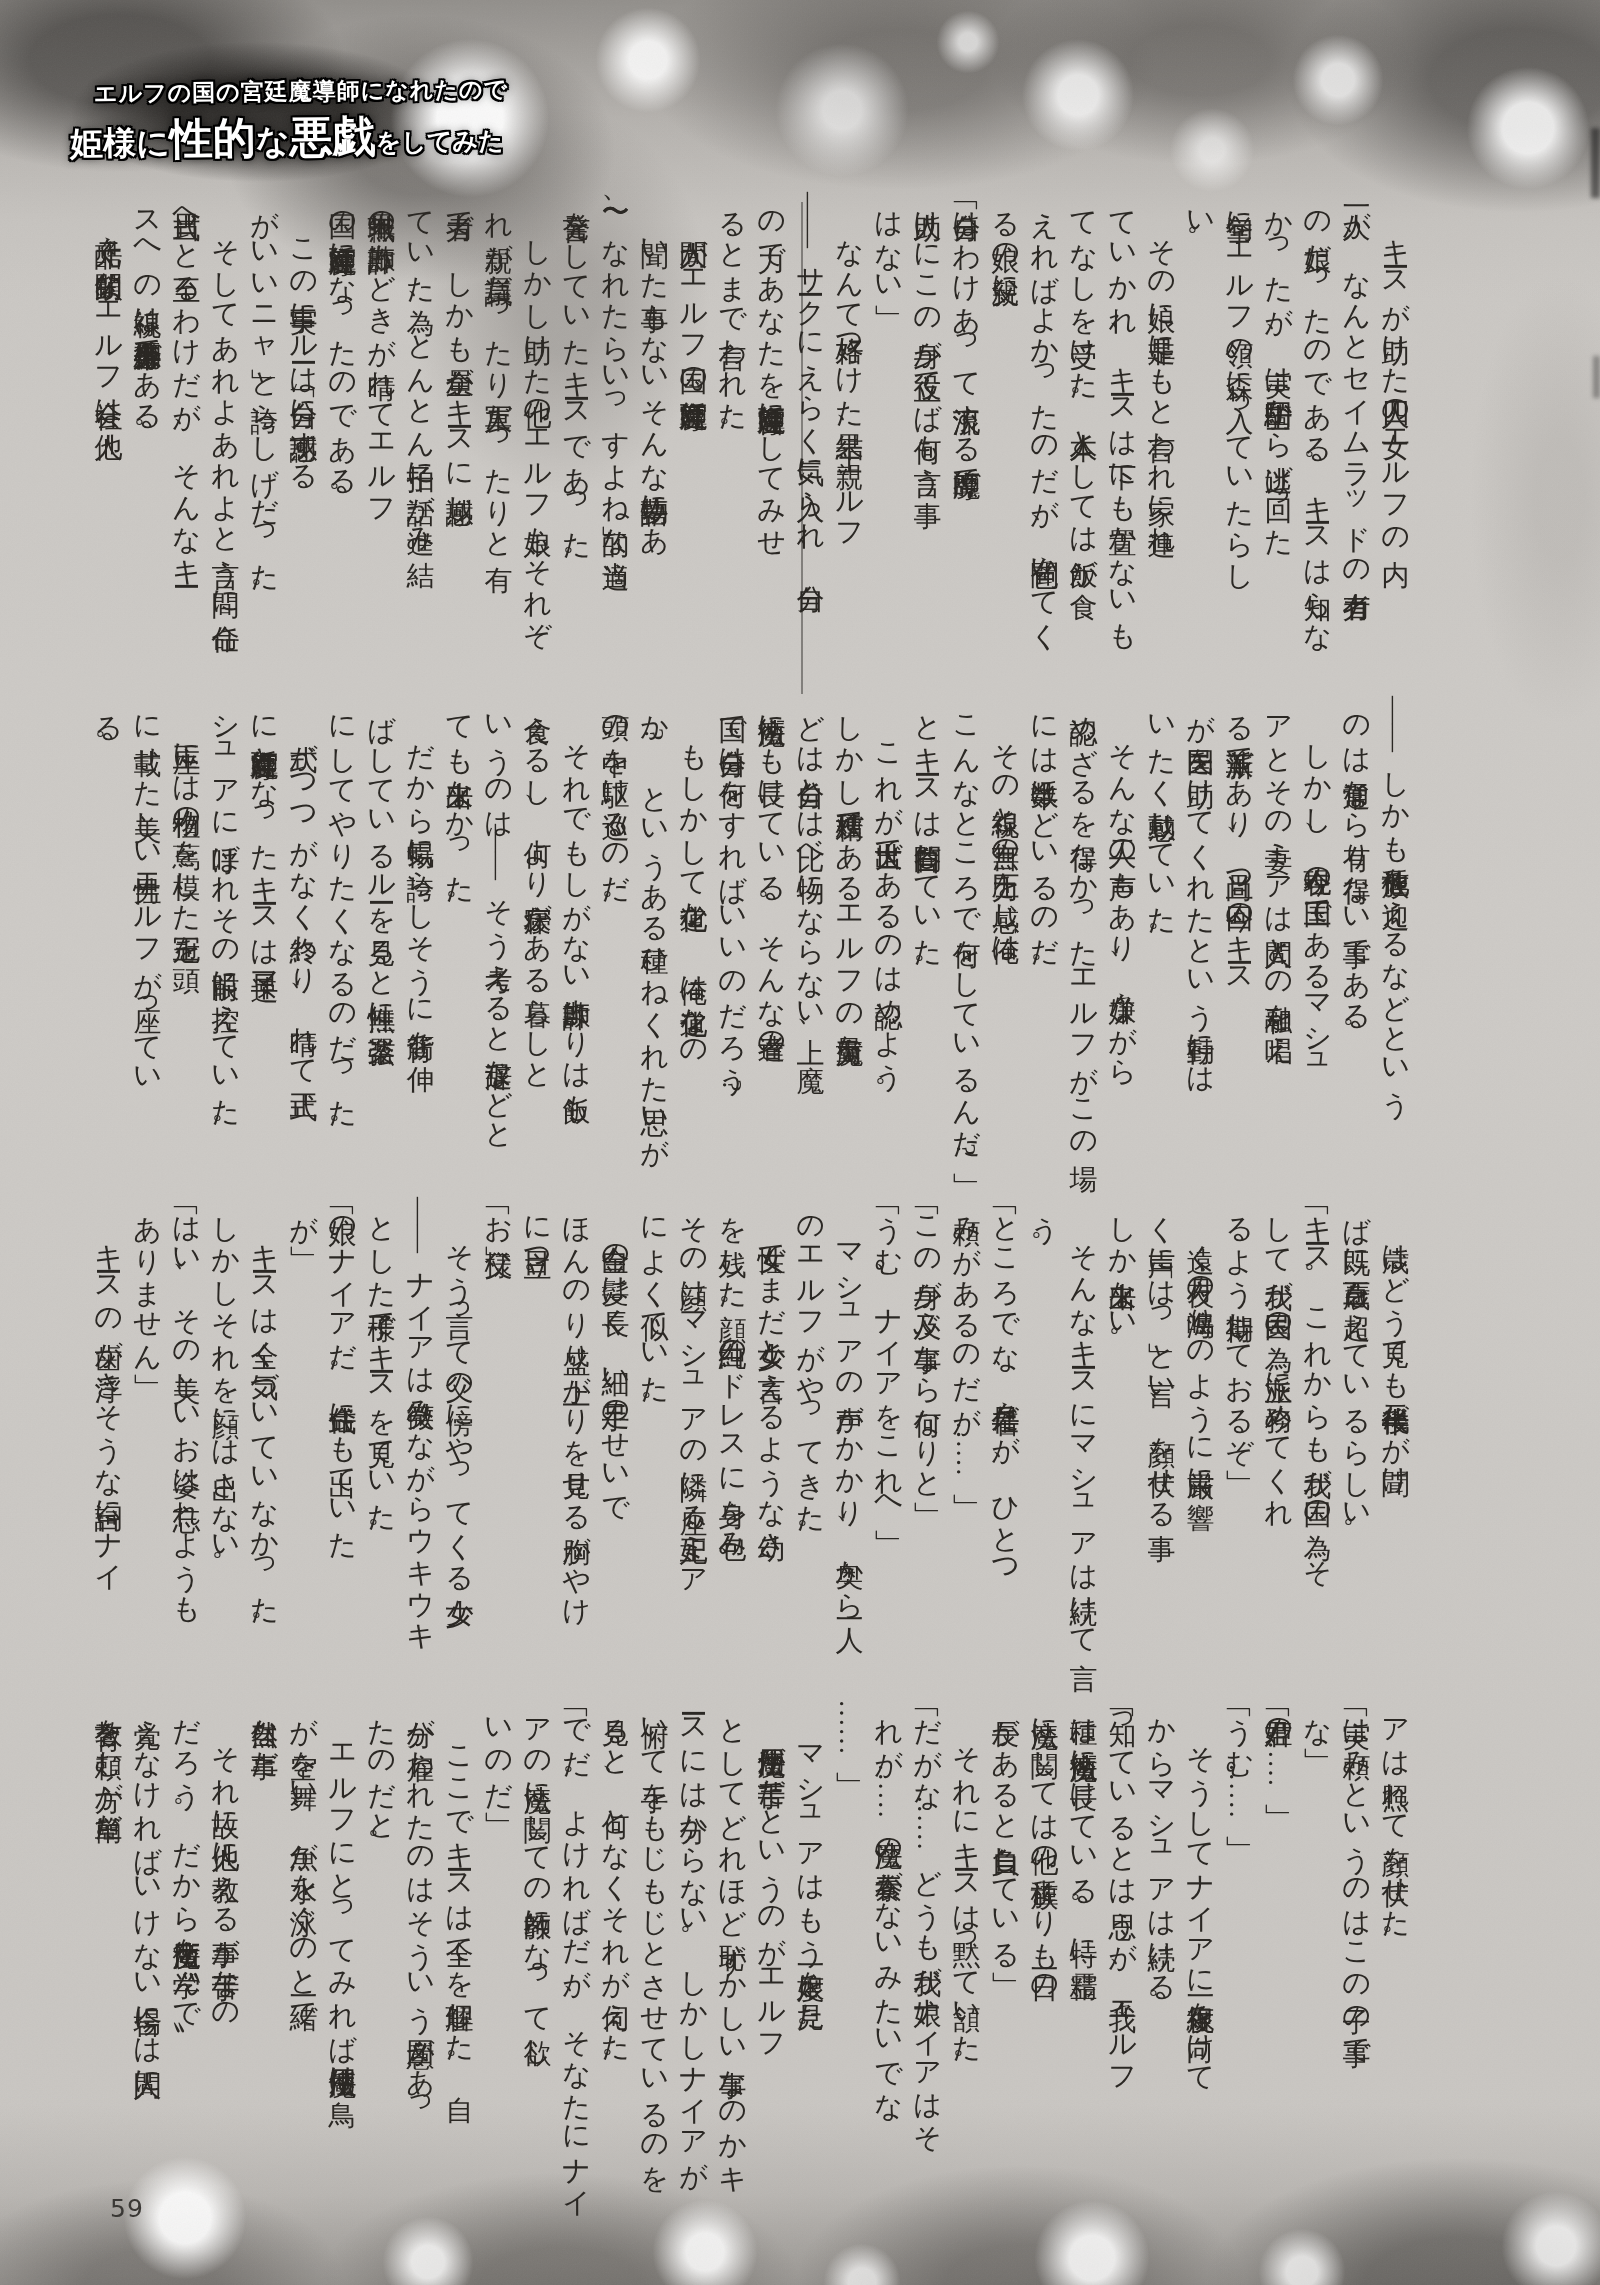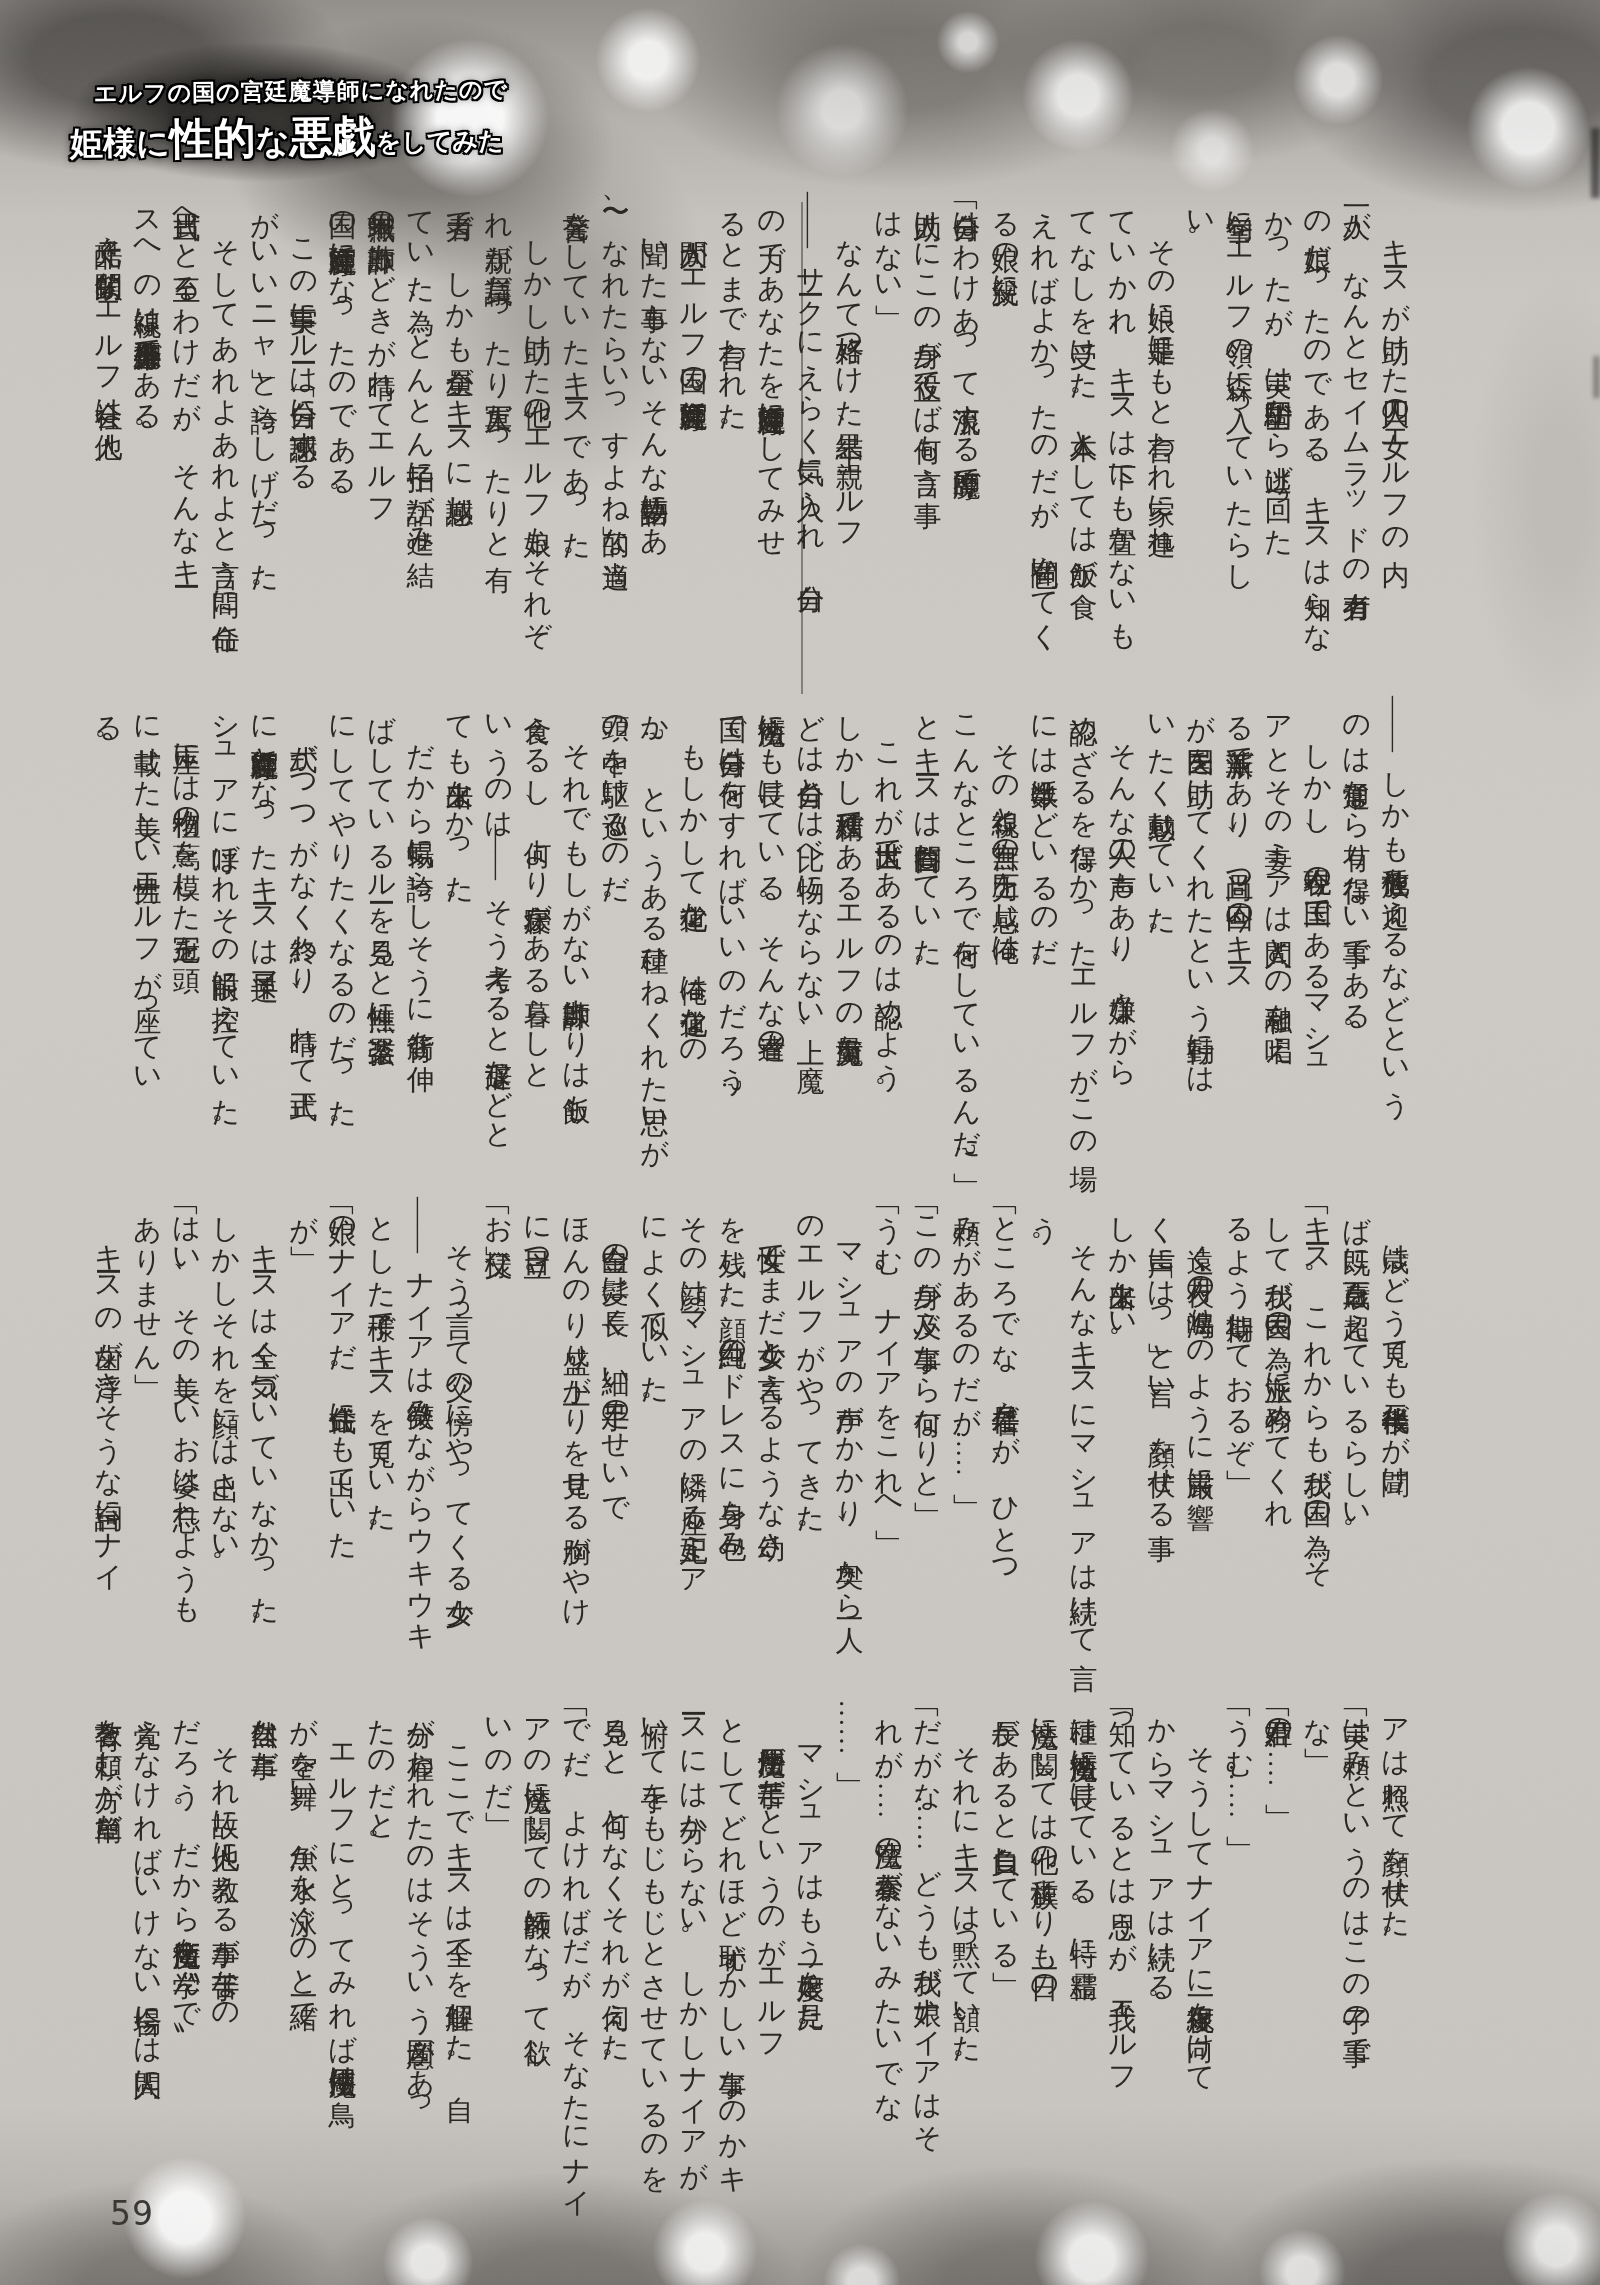--- a/index.html
+++ b/index.html
@@ -69,21 +69,21 @@
   .band-4{top:1699px;}
   .foldline{
     position:absolute;left:801px;top:202px;width:2px;height:492px;
     background:rgba(40,38,36,.45);filter:blur(.5px);
   }
   .edge-mark-a{position:absolute;left:1591px;top:128px;width:9px;height:70px;background:rgba(20,20,20,.55);filter:blur(2px);}
   .edge-mark-b{position:absolute;left:1593px;top:356px;width:7px;height:42px;background:rgba(20,20,20,.35);filter:blur(2px);}
   .pagenum{
     position:absolute;left:110px;top:2194px;
     font-family:"DejaVu Sans","Liberation Sans",sans-serif;
-    font-size:33px;color:#3a3835;letter-spacing:1px;
+    font-size:25px;color:#3a3835;letter-spacing:1px;
   }
 </style>
 </head>
 <body>
 
 <div class="page">
   <div class="bg"></div>
 
   <svg class="grain" width="1600" height="2285" aria-hidden="true">
     <filter id="grainf">

